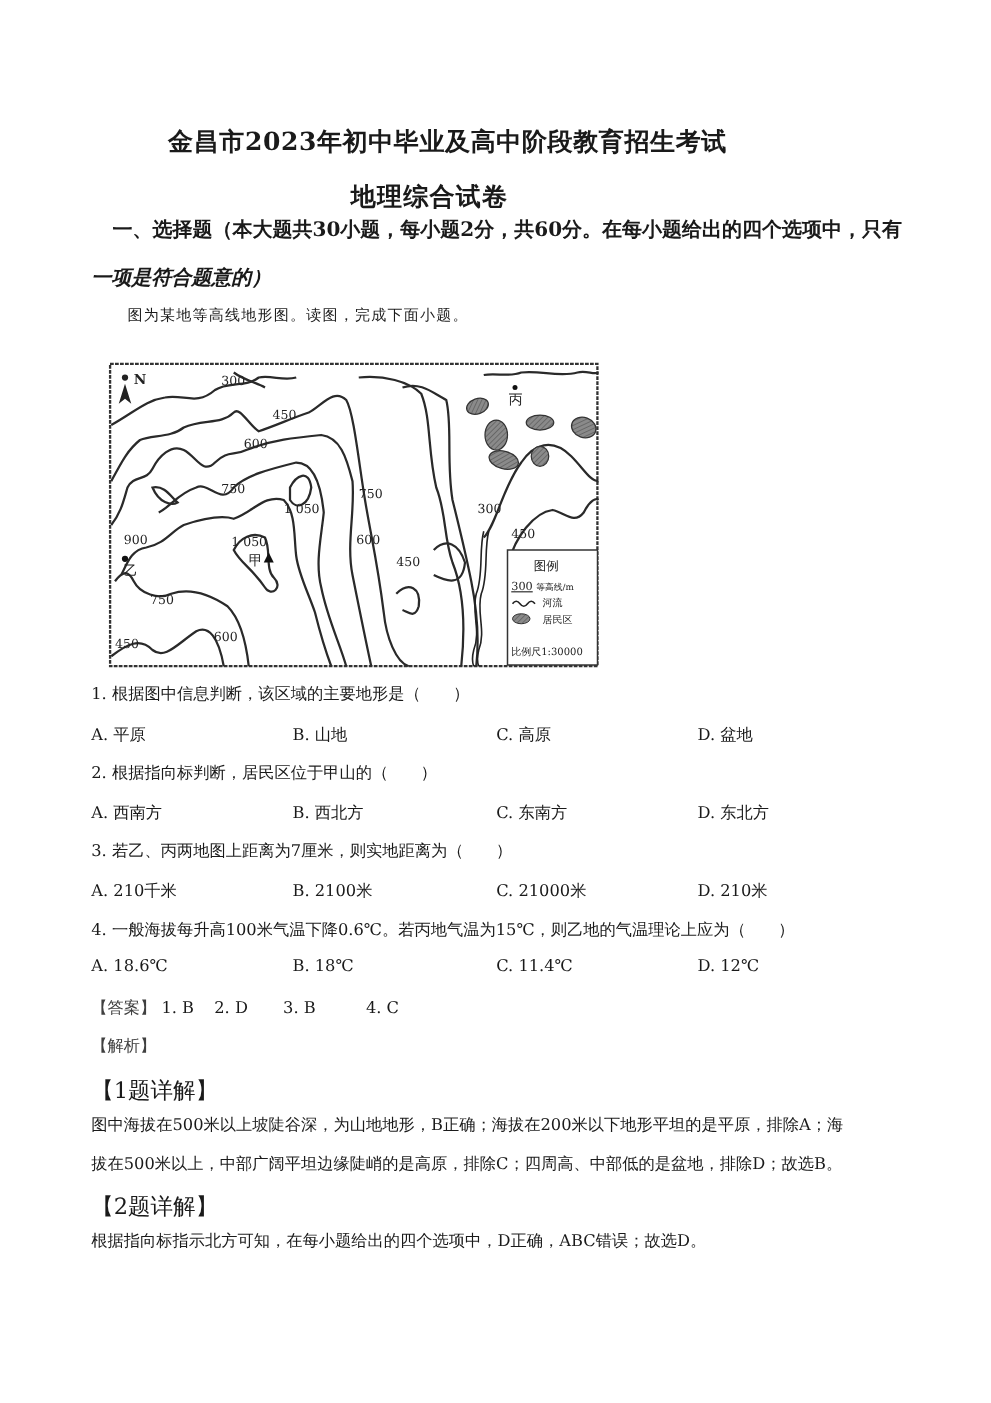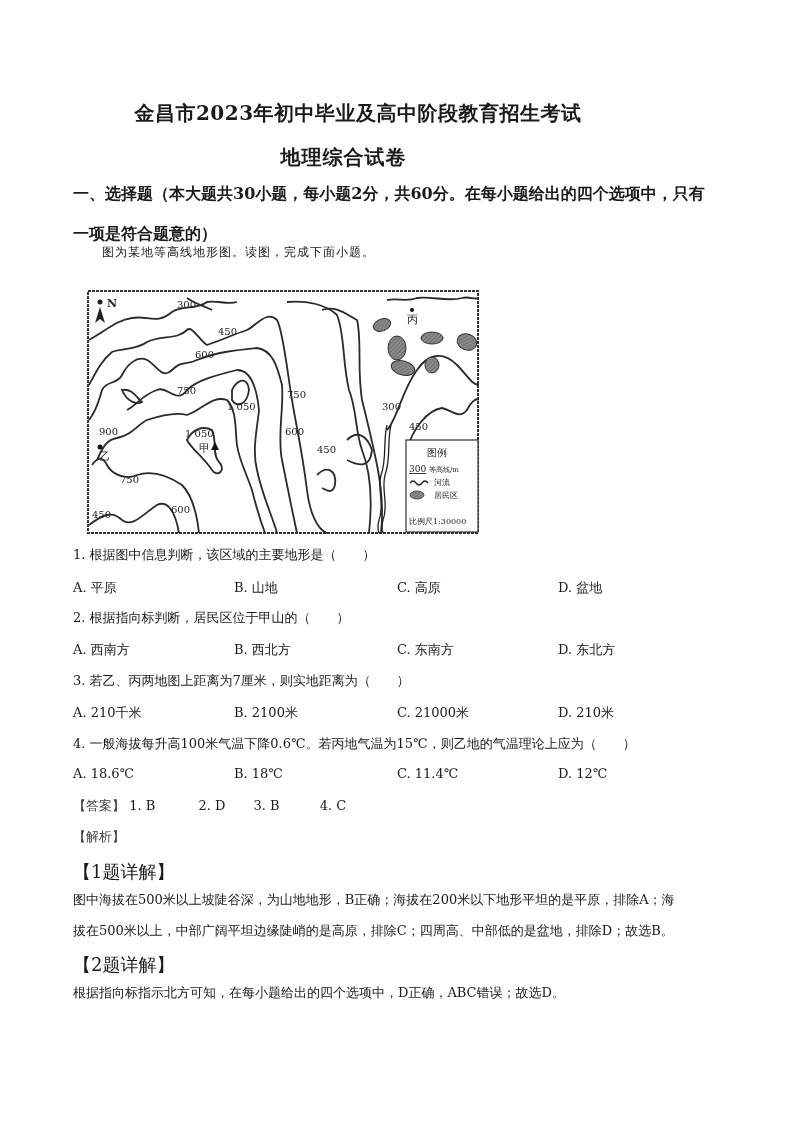--- a/index.html
+++ b/index.html
@@ -16,22 +16,22 @@
   .bracket { color: #404040; }
   .body13 { left: 73px; font-size: 13px; }
   .heading13 { left: 73px; font-size: 18px; }
 </style>
 </head>
 <body>
 
 <div class="abs title1">金昌市2023年初中毕业及高中阶段教育招生考试</div>
 <div class="abs title2">地理综合试卷</div>
 
-<div class="abs section" style="top:184px;">一、选择题（本大题共30小题，每小题2分，共60分。在每小题给出的四个选项中，只有</div>
-<div class="abs section" style="top:224px;">一项是符合题意的）</div>
+<div class="abs section" style="top:174px;margin-left:17px;">一、选择题（本大题共30小题，每小题2分，共60分。在每小题给出的四个选项中，只有</div>
+<div class="abs section" style="top:212px;font-style:italic;">一项是符合题意的）</div>
 
 <div class="abs intro">图为某地等高线地形图。读图，完成下面小题。</div>
 
 <div class="abs map">
   <svg width="392" height="244" viewBox="0 0 392 244" xmlns="http://www.w3.org/2000/svg" style="font-family:'DejaVu Serif','Liberation Serif',serif;">
     <rect x="1" y="1" width="390" height="242" fill="#fff" stroke="#333" stroke-width="2" stroke-dasharray="3,1"></rect>
 
     <g>
       <circle cx="13" cy="12" r="2.5" fill="#222"></circle>
       <polygon points="13,17 8,33 13,29 18,33" fill="#222"></polygon>
@@ -138,21 +138,21 @@
 
 <div class="abs q" style="top:735px;">4. 一般海拔每升高100米气温下降0.6℃。若丙地气温为15℃，则乙地的气温理论上应为（　　）</div>
 <div class="abs opt" style="left:73px; top:766px;">A. 18.6℃</div>
 <div class="abs opt" style="left:234px; top:766px;">B. 18℃</div>
 <div class="abs opt" style="left:397px; top:766px;">C. 11.4℃</div>
 <div class="abs opt" style="left:558px; top:766px;">D. 12℃</div>
 
 <div class="abs" style="left:73px; top:797px; font-size:13px;">
   <span class="bracket">【答案】</span>
   <span style="margin-left:0px;">1. B</span>
-  <span style="margin-left:39px;text-align:center;">2. D</span>
+  <span style="margin-left:12px;text-align:center;">2. D</span>
   <span style="margin-left:24px;">3. B</span>
   <span style="margin-left:36px;">4. C</span>
 </div>
 
 <div class="abs bracket" style="left:73px; top:828px; font-size:13px;">【解析】</div>
 <div class="abs heading13" style="top:860px;">【1题详解】</div>
 <div class="abs body13" style="top:891px;">图中海拔在500米以上坡陡谷深，为山地地形，B正确；海拔在200米以下地形平坦的是平原，排除A；海</div>
 <div class="abs body13" style="top:922px;">拔在500米以上，中部广阔平坦边缘陡峭的是高原，排除C；四周高、中部低的是盆地，排除D；故选B。</div>
 <div class="abs heading13" style="top:953px;">【2题详解】</div>
 <div class="abs body13" style="top:984px;">根据指向标指示北方可知，在每小题给出的四个选项中，D正确，ABC错误；故选D。</div>

